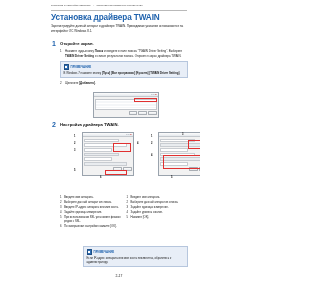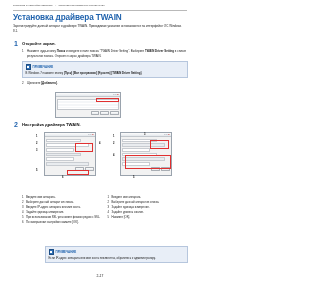--- a/index.html
+++ b/index.html
@@ -7,20 +7,21 @@
     width:200px;height:283px;
     background:#ffffff;
     font-family:"Liberation Sans", sans-serif;
     color:#1a1a1a;
     overflow:hidden;
     position:relative;
   }
   .page{
     position:absolute;inset:0;
     padding:16px;
+    margin-left:38px;
   }
 
   
   .breadcrumb{
     position:absolute;top:4px;left:13px;right:13px;
     font-size:2.5px;
     color:#3a3a3a;
     letter-spacing:.05px;
     white-space:nowrap;
     overflow:hidden;

